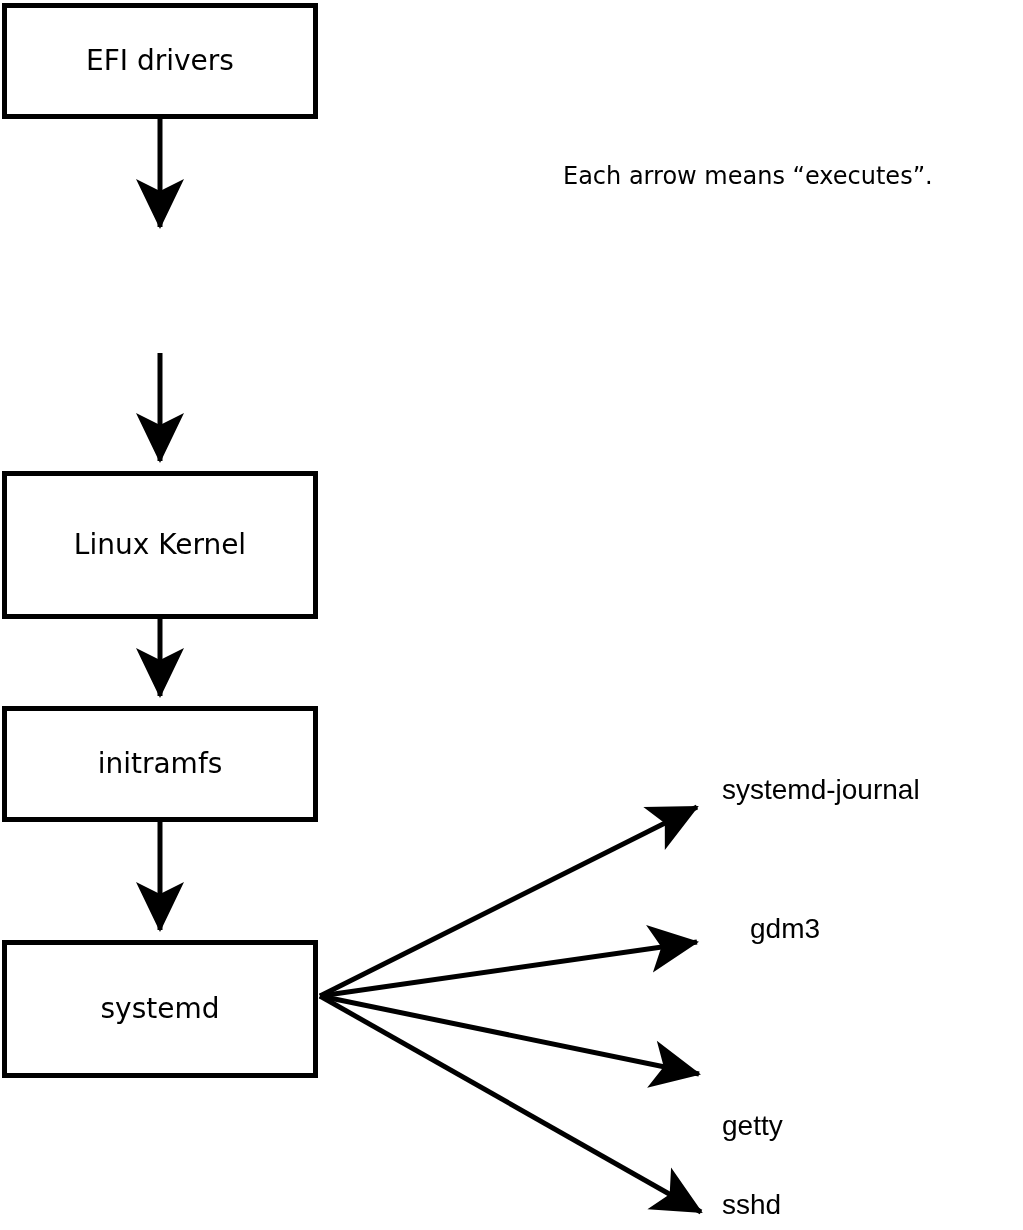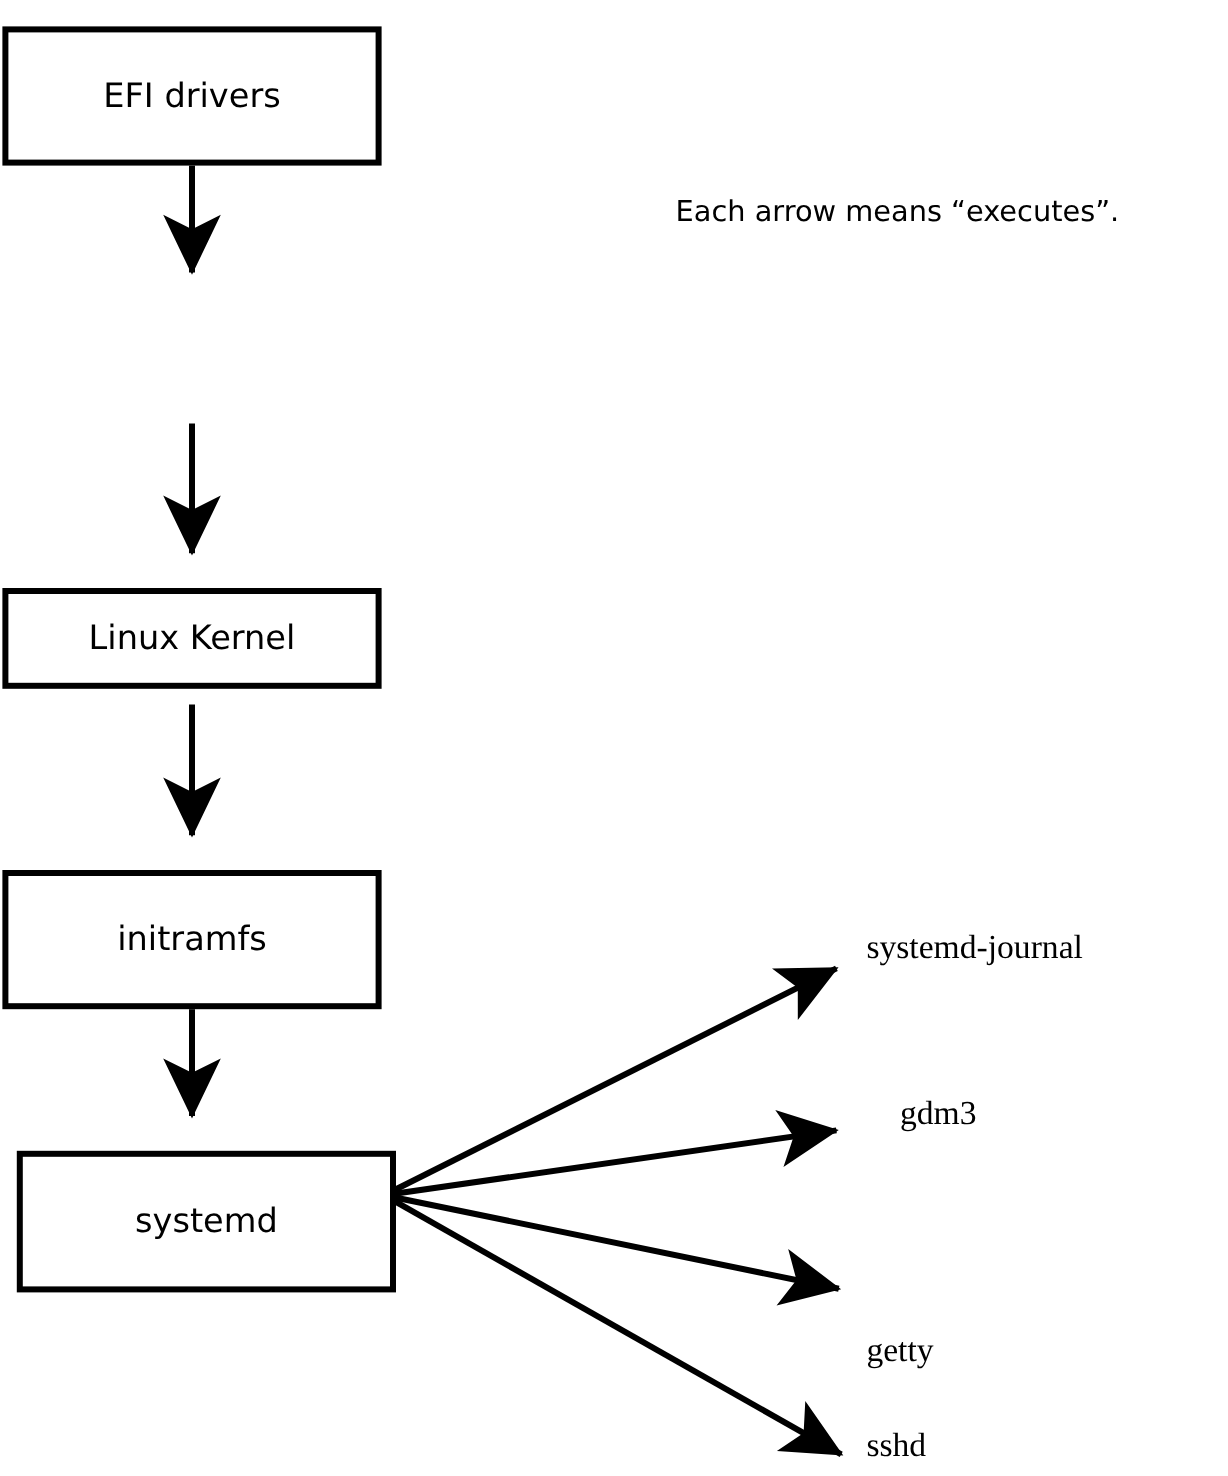--- a/index.html
+++ b/index.html
@@ -32,32 +32,31 @@
     display: block;
   }
   .node-box {
     position: absolute;
     box-sizing: border-box;
     border: 5px solid #000000;
     background: #ffffff;
     display: flex;
     align-items: center;
     justify-content: center;
-    margin-top: 19px;
   }
   .node-label {
     font-family: "DejaVu Sans", sans-serif;
     font-size: 28px;
     line-height: 1;
     color: #000000;
     white-space: nowrap;
   }
   .leaf-label {
     position: absolute;
-    font-family: Liberation Serif, serif;
+    font-family: Liberation Sans, sans-serif;
     font-size: 28px;
     line-height: 1;
     color: #000000;
     white-space: nowrap;
   }
   .caption {
     position: absolute;
     font-family: "DejaVu Sans", sans-serif;
     font-size: 24px;
     line-height: 1;
@@ -91,29 +90,29 @@
       <line x1="320" y1="996" x2="699" y2="1074"></line>
       <line x1="320" y1="996" x2="701" y2="1212"></line>
     </g>
   </svg>
 
   <div class="node-box" style="left:2px; top:3px; width:316px; height:116px;">
     <span class="node-label">EFI drivers</span>
   </div>
 
 
-  <div class="node-box" style="left:2px; top:471px; width:316px; height:84px;">
+  <div class="node-box" style="left:2px; top:471px; width:316px; height:148px;">
     <span class="node-label">Linux Kernel</span>
   </div>
 
   <div class="node-box" style="left:2px; top:706px; width:316px; height:116px;">
     <span class="node-label">initramfs</span>
   </div>
 
-  <div class="node-box" style="left:14px; top:940px; width:316px; height:118px;">
+  <div class="node-box" style="left:2px; top:940px; width:316px; height:138px;">
     <span class="node-label">systemd</span>
   </div>
 
   <div class="leaf-label" style="left:722px; top:776px;">systemd-journal</div>
 
   <div class="leaf-label" style="left:722px; top:915px;margin-left:28px;">gdm3</div>
 
   <div class="leaf-label" style="left:722px; top:1112px;">getty</div>
 
   <div class="leaf-label" style="left:722px; top:1191px;">sshd</div>

